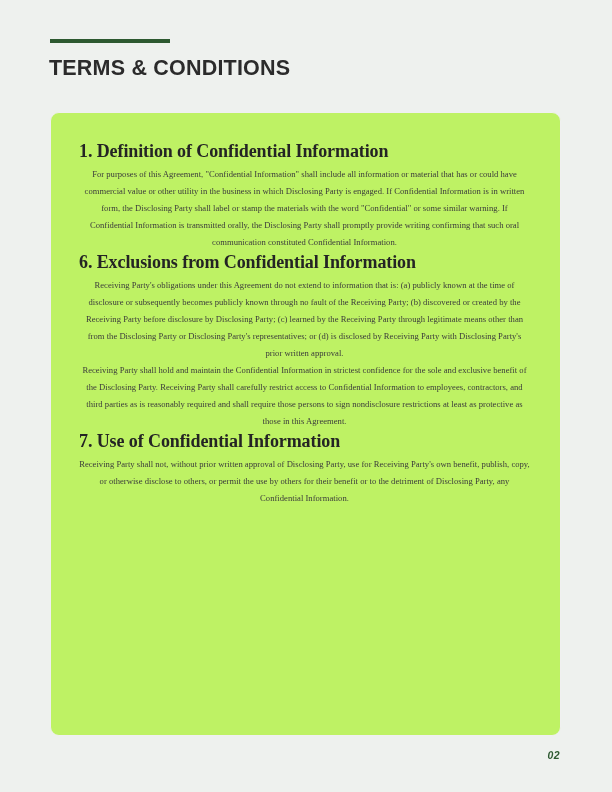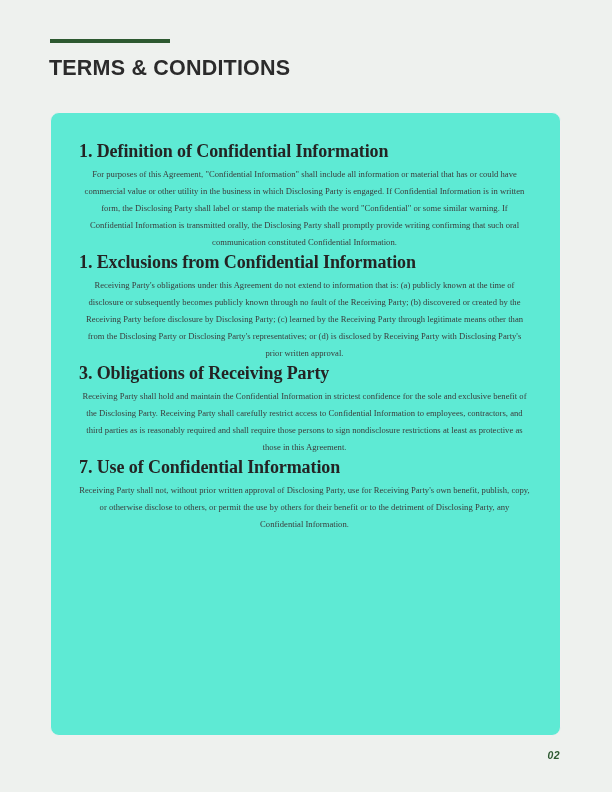--- a/index.html
+++ b/index.html
@@ -44,21 +44,21 @@
   }
 
   
   .card {
     position: absolute;
     left: 50px;
     top: 112px;
     width: 511px;
     height: 624px;
     box-sizing: border-box;
-    background: #5eead4;
+    background: #bef264;
     border-radius: 9px;
     border: 1px solid #f0f0f0;
     padding: 27px 30px 20px 28px;
   }
 
   .section { margin: 0; }
 
   .section-heading {
     margin: 0 0 3px 0;
     font-family: "Liberation Serif", serif;
@@ -103,26 +103,25 @@
   <h1 class="page-title">TERMS &amp; CONDITIONS</h1>
 
   <div class="card">
 
     <div class="section">
       <h2 class="section-heading">1. Definition of Confidential Information</h2>
       <p class="section-body">For purposes of this Agreement, "Confidential Information" shall include all information or material that has or could have commercial value or other utility in the business in which Disclosing Party is engaged. If Confidential Information is in written form, the Disclosing Party shall label or stamp the materials with the word "Confidential" or some similar warning. If Confidential Information is transmitted orally, the Disclosing Party shall promptly provide writing confirming that such oral communication constituted Confidential Information.</p>
     </div>
 
     <div class="section">
-      <h2 class="section-heading">1. Exclusions from Confidential Information</h2>
+      <h2 class="section-heading">6. Exclusions from Confidential Information</h2>
       <p class="section-body">Receiving Party's obligations under this Agreement do not extend to information that is: (a) publicly known at the time of disclosure or subsequently becomes publicly known through no fault of the Receiving Party; (b) discovered or created by the Receiving Party before disclosure by Disclosing Party; (c) learned by the Receiving Party through legitimate means other than from the Disclosing Party or Disclosing Party's representatives; or (d) is disclosed by Receiving Party with Disclosing Party's prior written approval.</p>
     </div>
 
     <div class="section">
-      <h2 class="section-heading">3. Obligations of Receiving Party</h2>
       <p class="section-body">Receiving Party shall hold and maintain the Confidential Information in strictest confidence for the sole and exclusive benefit of the Disclosing Party. Receiving Party shall carefully restrict access to Confidential Information to employees, contractors, and third parties as is reasonably required and shall require those persons to sign nondisclosure restrictions at least as protective as those in this Agreement.</p>
     </div>
 
     <div class="section">
       <h2 class="section-heading">7. Use of Confidential Information</h2>
       <p class="section-body">Receiving Party shall not, without prior written approval of Disclosing Party, use for Receiving Party's own benefit, publish, copy, or otherwise disclose to others, or permit the use by others for their benefit or to the detriment of Disclosing Party, any Confidential Information.</p>
     </div>
 
   </div>
 

